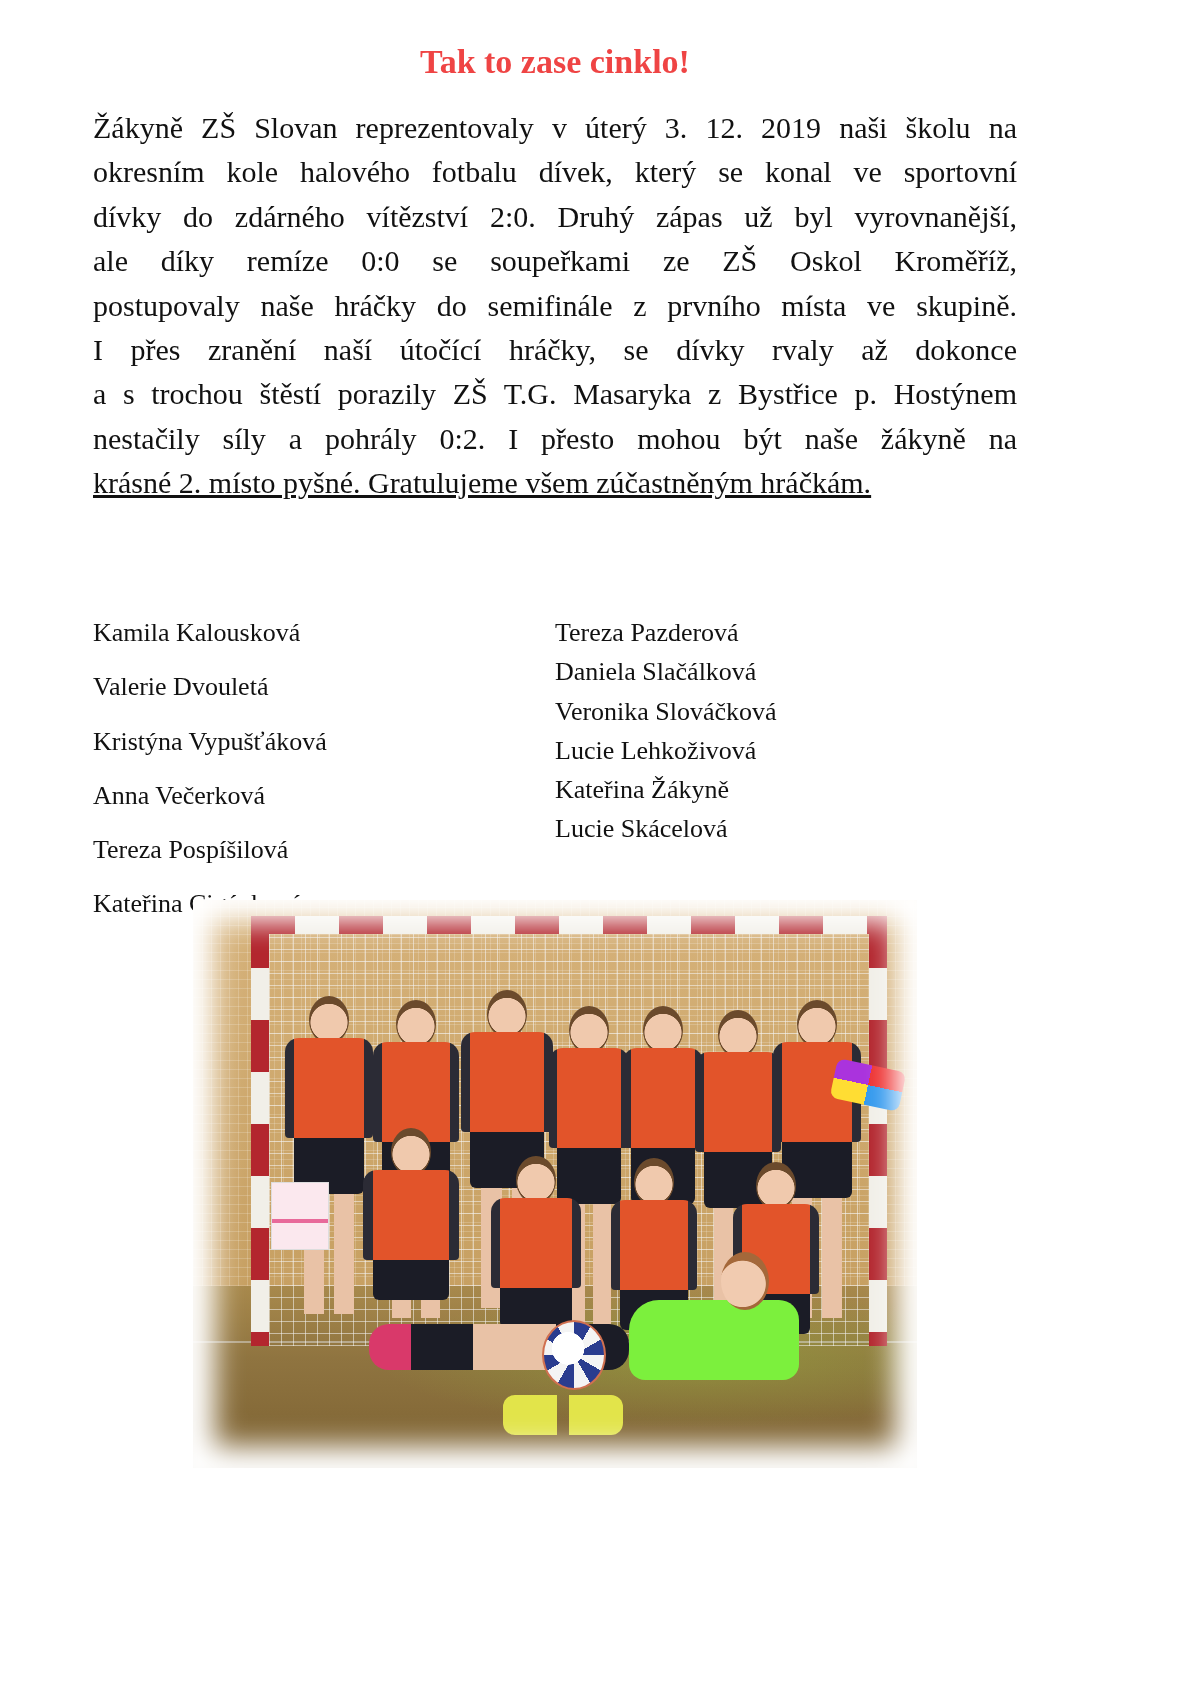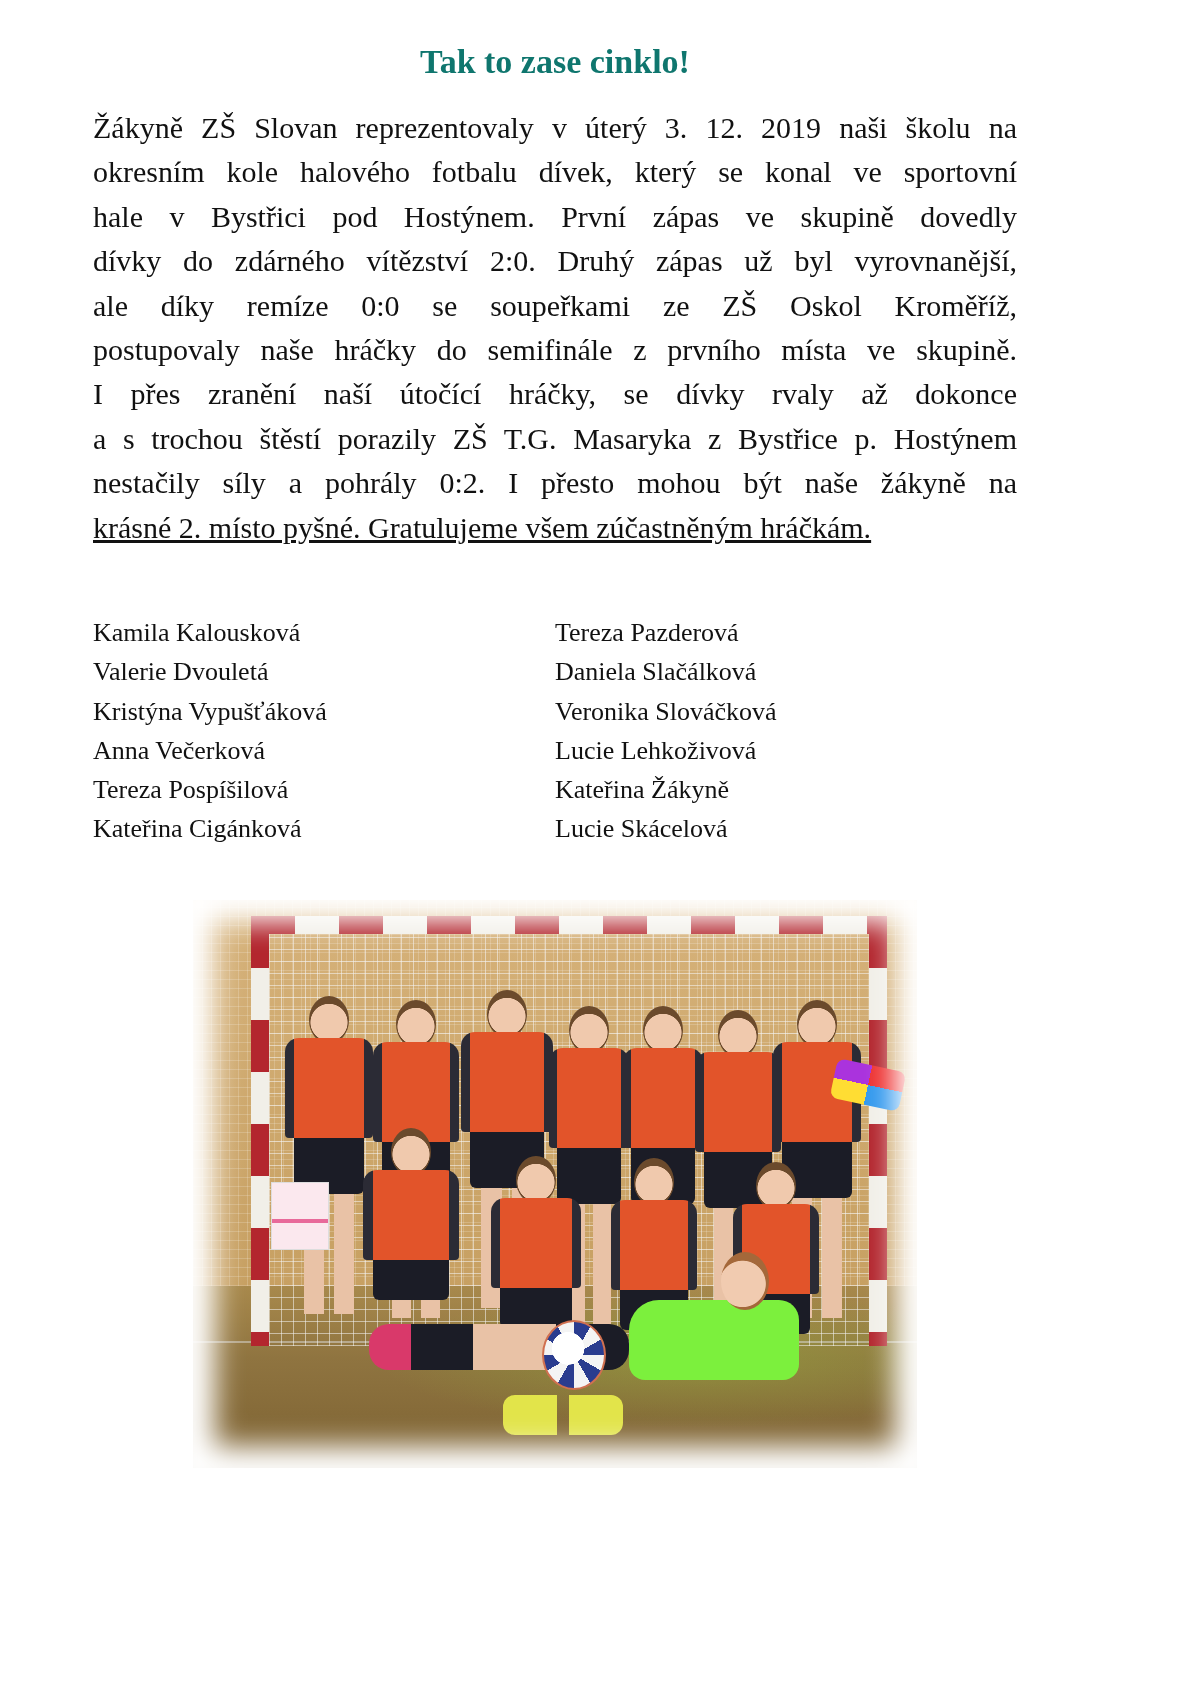--- a/index.html
+++ b/index.html
@@ -16,21 +16,21 @@
     }
     .page-title {
       position: absolute;
       top: 40px;
       left: 0;
       width: 1110px;
       text-align: center;
       font-weight: bold;
       font-size: 34px;
       line-height: 44px;
-      color: #0f766e;
+      color: #ef4444;
     }
     .article-body {
       position: absolute;
       top: 106px;
       left: 93px;
       width: 924px;
     }
     .article-line {
       display: block;
       font-size: 30px;
@@ -49,21 +49,21 @@
       position: absolute;
       top: 613px;
       left: 93px;
       width: 924px;
       display: flex;
     }
     .roster-col {
       display: flex;
       flex-direction: column;
     }
-    .roster-col.left { width: 462px; }
+    .roster-col.left { width: 462px; gap: 15px; }
     .roster-col.right { width: 462px; }
     .roster-name {
       font-size: 26px;
       line-height: 39.3px;
       height: 39.3px;
       white-space: nowrap;
     }
     .photo {
       position: absolute;
       left: 193px;
@@ -182,21 +182,20 @@
     }
   </style>
 </head>
 <body>
 
 <h1 class="page-title">Tak to zase cinklo!</h1>
 
 <div class="article-body">
   <span class="article-line">Žákyně ZŠ Slovan reprezentovaly v úterý 3. 12. 2019 naši školu na</span>
   <span class="article-line">okresním kole halového fotbalu dívek, který se konal ve sportovní</span>
-  <span class="article-line">hale v Bystřici pod Hostýnem. První zápas ve skupině dovedly</span>
   <span class="article-line">dívky do zdárného vítězství 2:0. Druhý zápas už byl vyrovnanější,</span>
   <span class="article-line">ale díky remíze 0:0 se soupeřkami ze ZŠ Oskol Kroměříž,</span>
   <span class="article-line">postupovaly naše hráčky do semifinále z prvního místa ve skupině.</span>
   <span class="article-line">I přes zranění naší útočící hráčky, se dívky rvaly až dokonce</span>
   <span class="article-line">a s trochou štěstí porazily ZŠ T.G. Masaryka z Bystřice p. Hostýnem</span>
   <span class="article-line">nestačily síly a pohrály 0:2. I přesto mohou být naše žákyně na</span>
   <span class="article-line last">krásné 2. místo pyšné. Gratulujeme všem zúčastněným hráčkám.</span>
 </div>
 
 <div class="roster">

